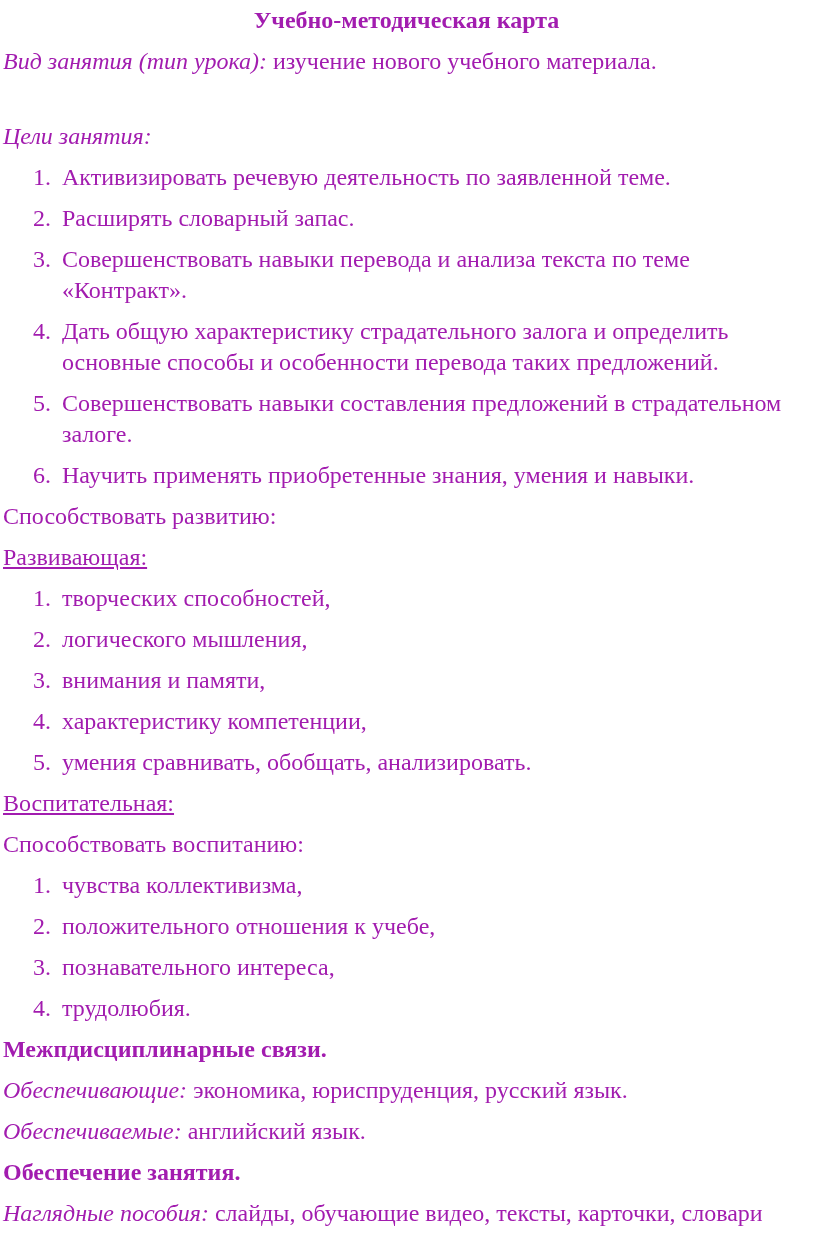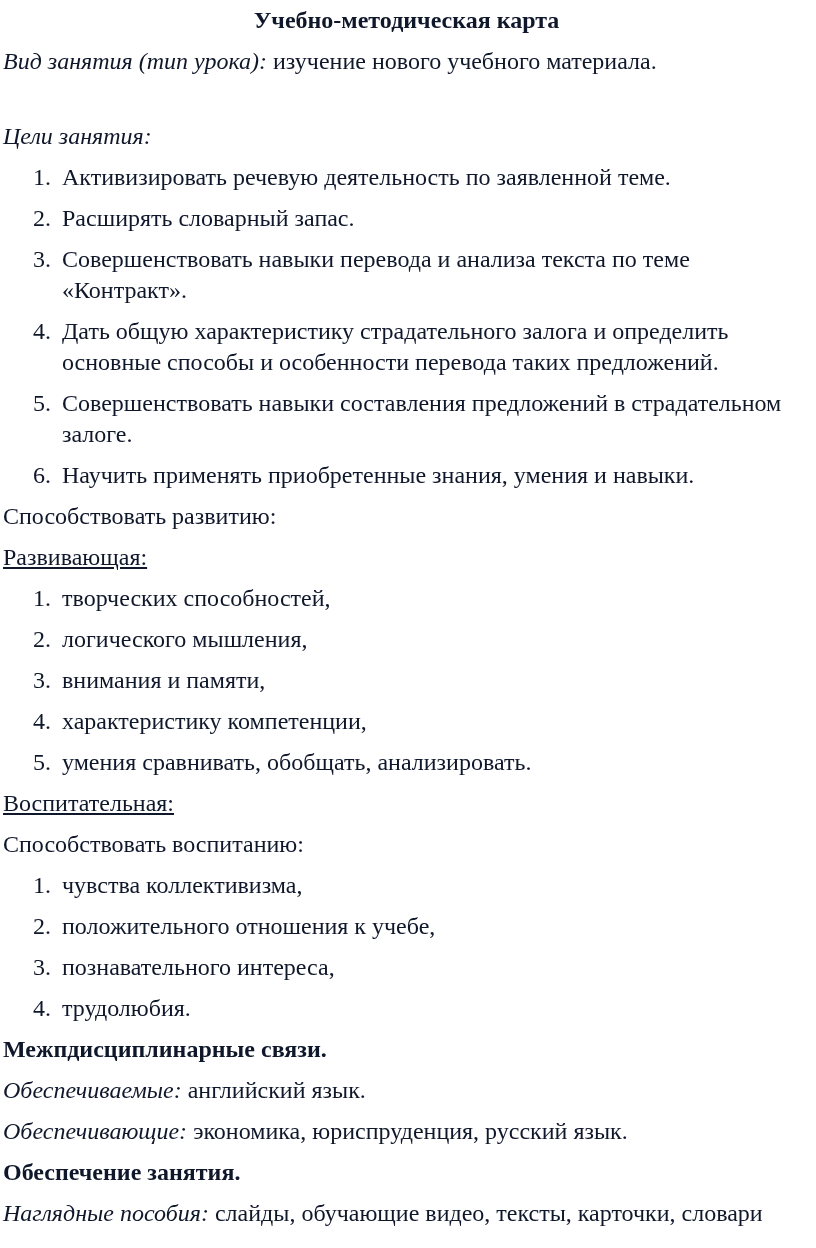--- a/index.html
+++ b/index.html
@@ -2,21 +2,21 @@
 <html lang="ru"><head>
 <meta charset="utf-8">
 <style>
   html, body { margin: 0; padding: 0; background: #ffffff; }
   .page {
     position: relative;
     width: 816px;
     height: 1248px;
     box-sizing: border-box;
     background: #ffffff;
-    color: #0f172a;
+    color: #a21caf;
     font-family: "Liberation Serif", "DejaVu Serif", serif;
     font-size: 24px;
     line-height: 31px;
     padding: 5px 6px 0 3px;
     overflow: hidden;
   }
   p { margin: 0 0 10px 0; }
   .title { text-align: center; font-weight: bold; }
   .i { font-style: italic; margin-top: 44px; }
   .b { font-weight: bold; }
@@ -79,21 +79,21 @@
 
   <ol class="num">
     <li>чувства коллективизма,</li>
     <li>положительного отношения к учебе,</li>
     <li>познавательного интереса,</li>
     <li>трудолюбия.</li>
   </ol>
 
   <p class="b">Межпдисциплинарные связи.</p>
 
+  <p><span class="i">Обеспечивающие:</span> <span>экономика, юриспруденция, русский язык.</span></p>
+
   <p><span class="i">Обеспечиваемые:</span> <span>английский язык.</span></p>
-
-  <p><span class="i">Обеспечивающие:</span> <span>экономика, юриспруденция, русский язык.</span></p>
 
   <p class="b">Обеспечение занятия.</p>
 
   <p><span class="i">Наглядные пособия:</span> <span>слайды, обучающие видео, тексты, карточки, словари</span></p>
 
 </div>
 
 </body></html>

